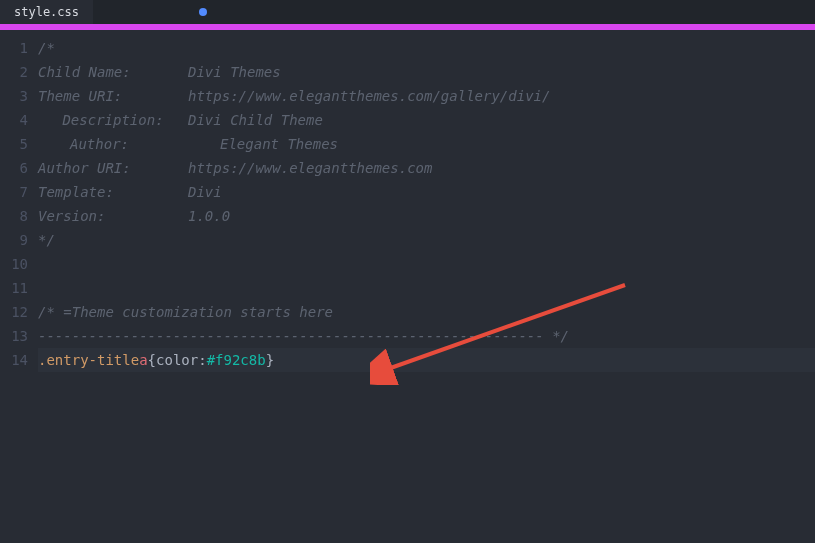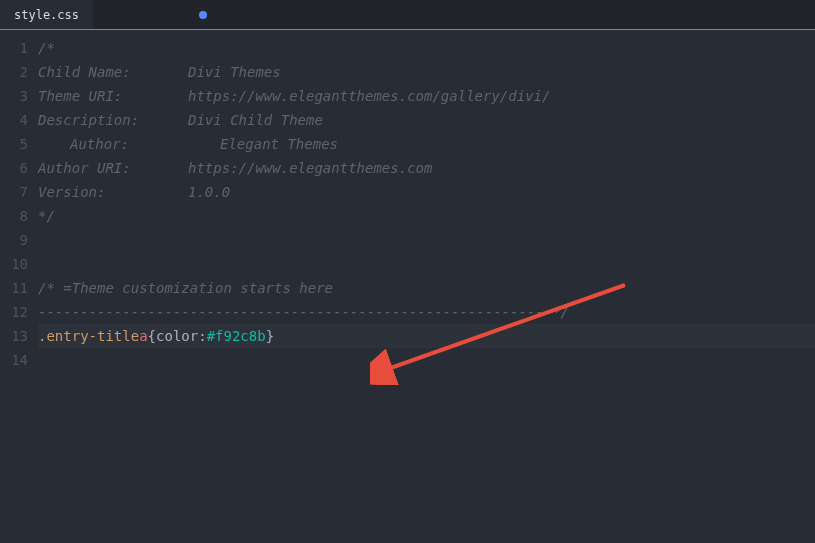--- a/index.html
+++ b/index.html
@@ -1,17 +1,17 @@
 <!DOCTYPE html>
 <html><head>
   <meta charset="utf-8">
   <style>
     * { margin: 0; padding: 0; box-sizing: border-box; }
     body { width: 815px; height: 543px; background: #282c34; font-family: 'Menlo', 'Monaco', 'Consolas', monospace; font-size: 14px; overflow: hidden; position: relative; }
-    .tabs { display: flex; background: #21252b; height: 30px; border-bottom: 1px solid #d946ef; }
+    .tabs { display: flex; background: #21252b; height: 30px; border-bottom: 6px solid #d946ef; }
     .tab { padding: 6px 14px; color: #6b717d; font-size: 12px; display: flex; align-items: center; font-style: italic; }
     .tab.active { background: #282c34; color: #d7dae0; font-style: normal; }
     .tab-dot { display: inline-block; width: 8px; height: 8px; border-radius: 50%; background: #528bff; margin-left: 8px; }
     .editor { display: flex; height: calc(100% - 30px); }
     .gutter { width: 38px; padding-right: 10px; text-align: right; color: #4b5263; padding-top: 6px; line-height: 24px; user-select: none; }
     .code { flex: 1; padding-top: 6px; line-height: 24px; }
     .line { height: 24px; display: flex; align-items: center; }
     .line.highlighted { background: #2c313a; width: 100%; }
     .comment { color: #5c6370; font-style: italic; }
     .underline { }
@@ -62,27 +62,30 @@
     <div class="line">
         <span class="comment">/*</span>
       </div>
     <div class="line">
         <span class="comment"><span style="display:inline-block;width:150px;"> Child Name:</span><span>Divi Themes</span></span>
       </div>
     <div class="line">
         <span class="comment"><span style="display:inline-block;width:150px;"> Theme URI:</span><span class="underline">https://www.elegantthemes.com/gallery/divi/</span></span>
       </div>
     <div class="line">
-        <span class="comment"><span style="display:inline-block;width:150px;"> Description:</span><span>Divi Child Theme</span></span>
+        <span class="comment"><span style="display:inline-block;width:150px;text-align:center;"> Description:</span><span>Divi Child Theme</span></span>
       </div>
     <div class="line">
         <span class="comment"><span style="display:inline-block;width:150px;margin-left:32px;"> Author:</span><span>Elegant Themes</span></span>
       </div>
     <div class="line">
         <span class="comment"><span style="display:inline-block;width:150px;"> Author URI:</span><span class="underline">https://www.elegantthemes.com</span></span>
+      </div>
+    <div class="line">
+        <span class="comment"><span style="display:inline-block;width:150px;"> Template:</span><span>Divi</span></span>
       </div>
     <div class="line">
         <span class="comment"><span style="display:inline-block;width:150px;"> Version:</span><span>1.0.0</span></span>
       </div>
     <div class="line">
         <span class="comment">*/</span>
       </div>
     <div class="line"></div>
     <div class="line"></div>
     <div class="line">

